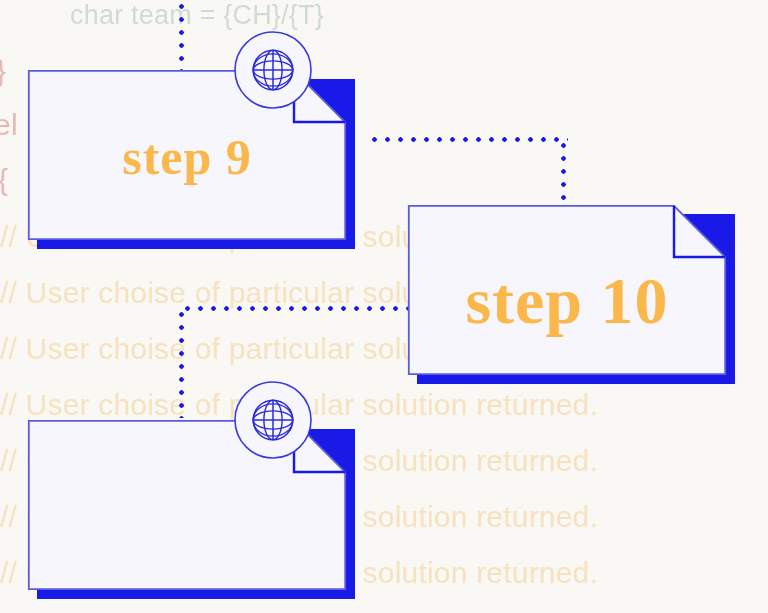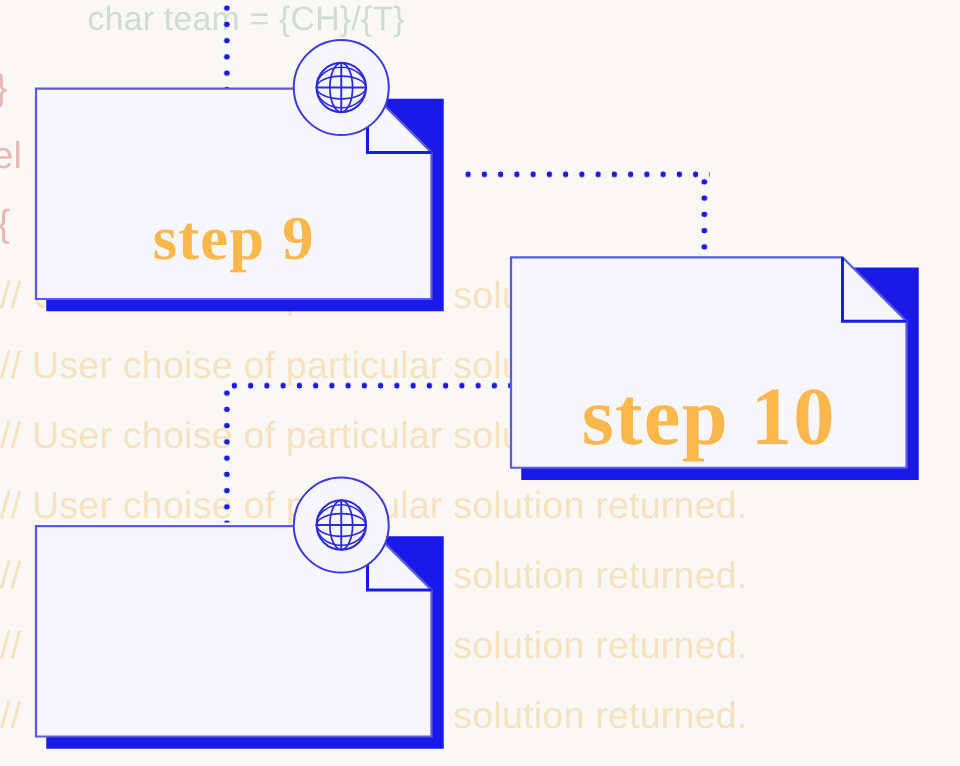--- a/index.html
+++ b/index.html
@@ -91,21 +91,20 @@
   .card-label {
     position: absolute;
     left: 0;
     right: 0;
     text-align: center;
     color: #fab74c;
     font-family: "Liberation Serif", serif;
     font-weight: bold;
     letter-spacing: 1px;
     user-select: none;
-    margin-top: 33px;
   }
   .globe-wrap {
     position: absolute;
     z-index: 3;
   }
   .globe-wrap svg { display: block; }
 </style>
 </head>
 <body>
 

